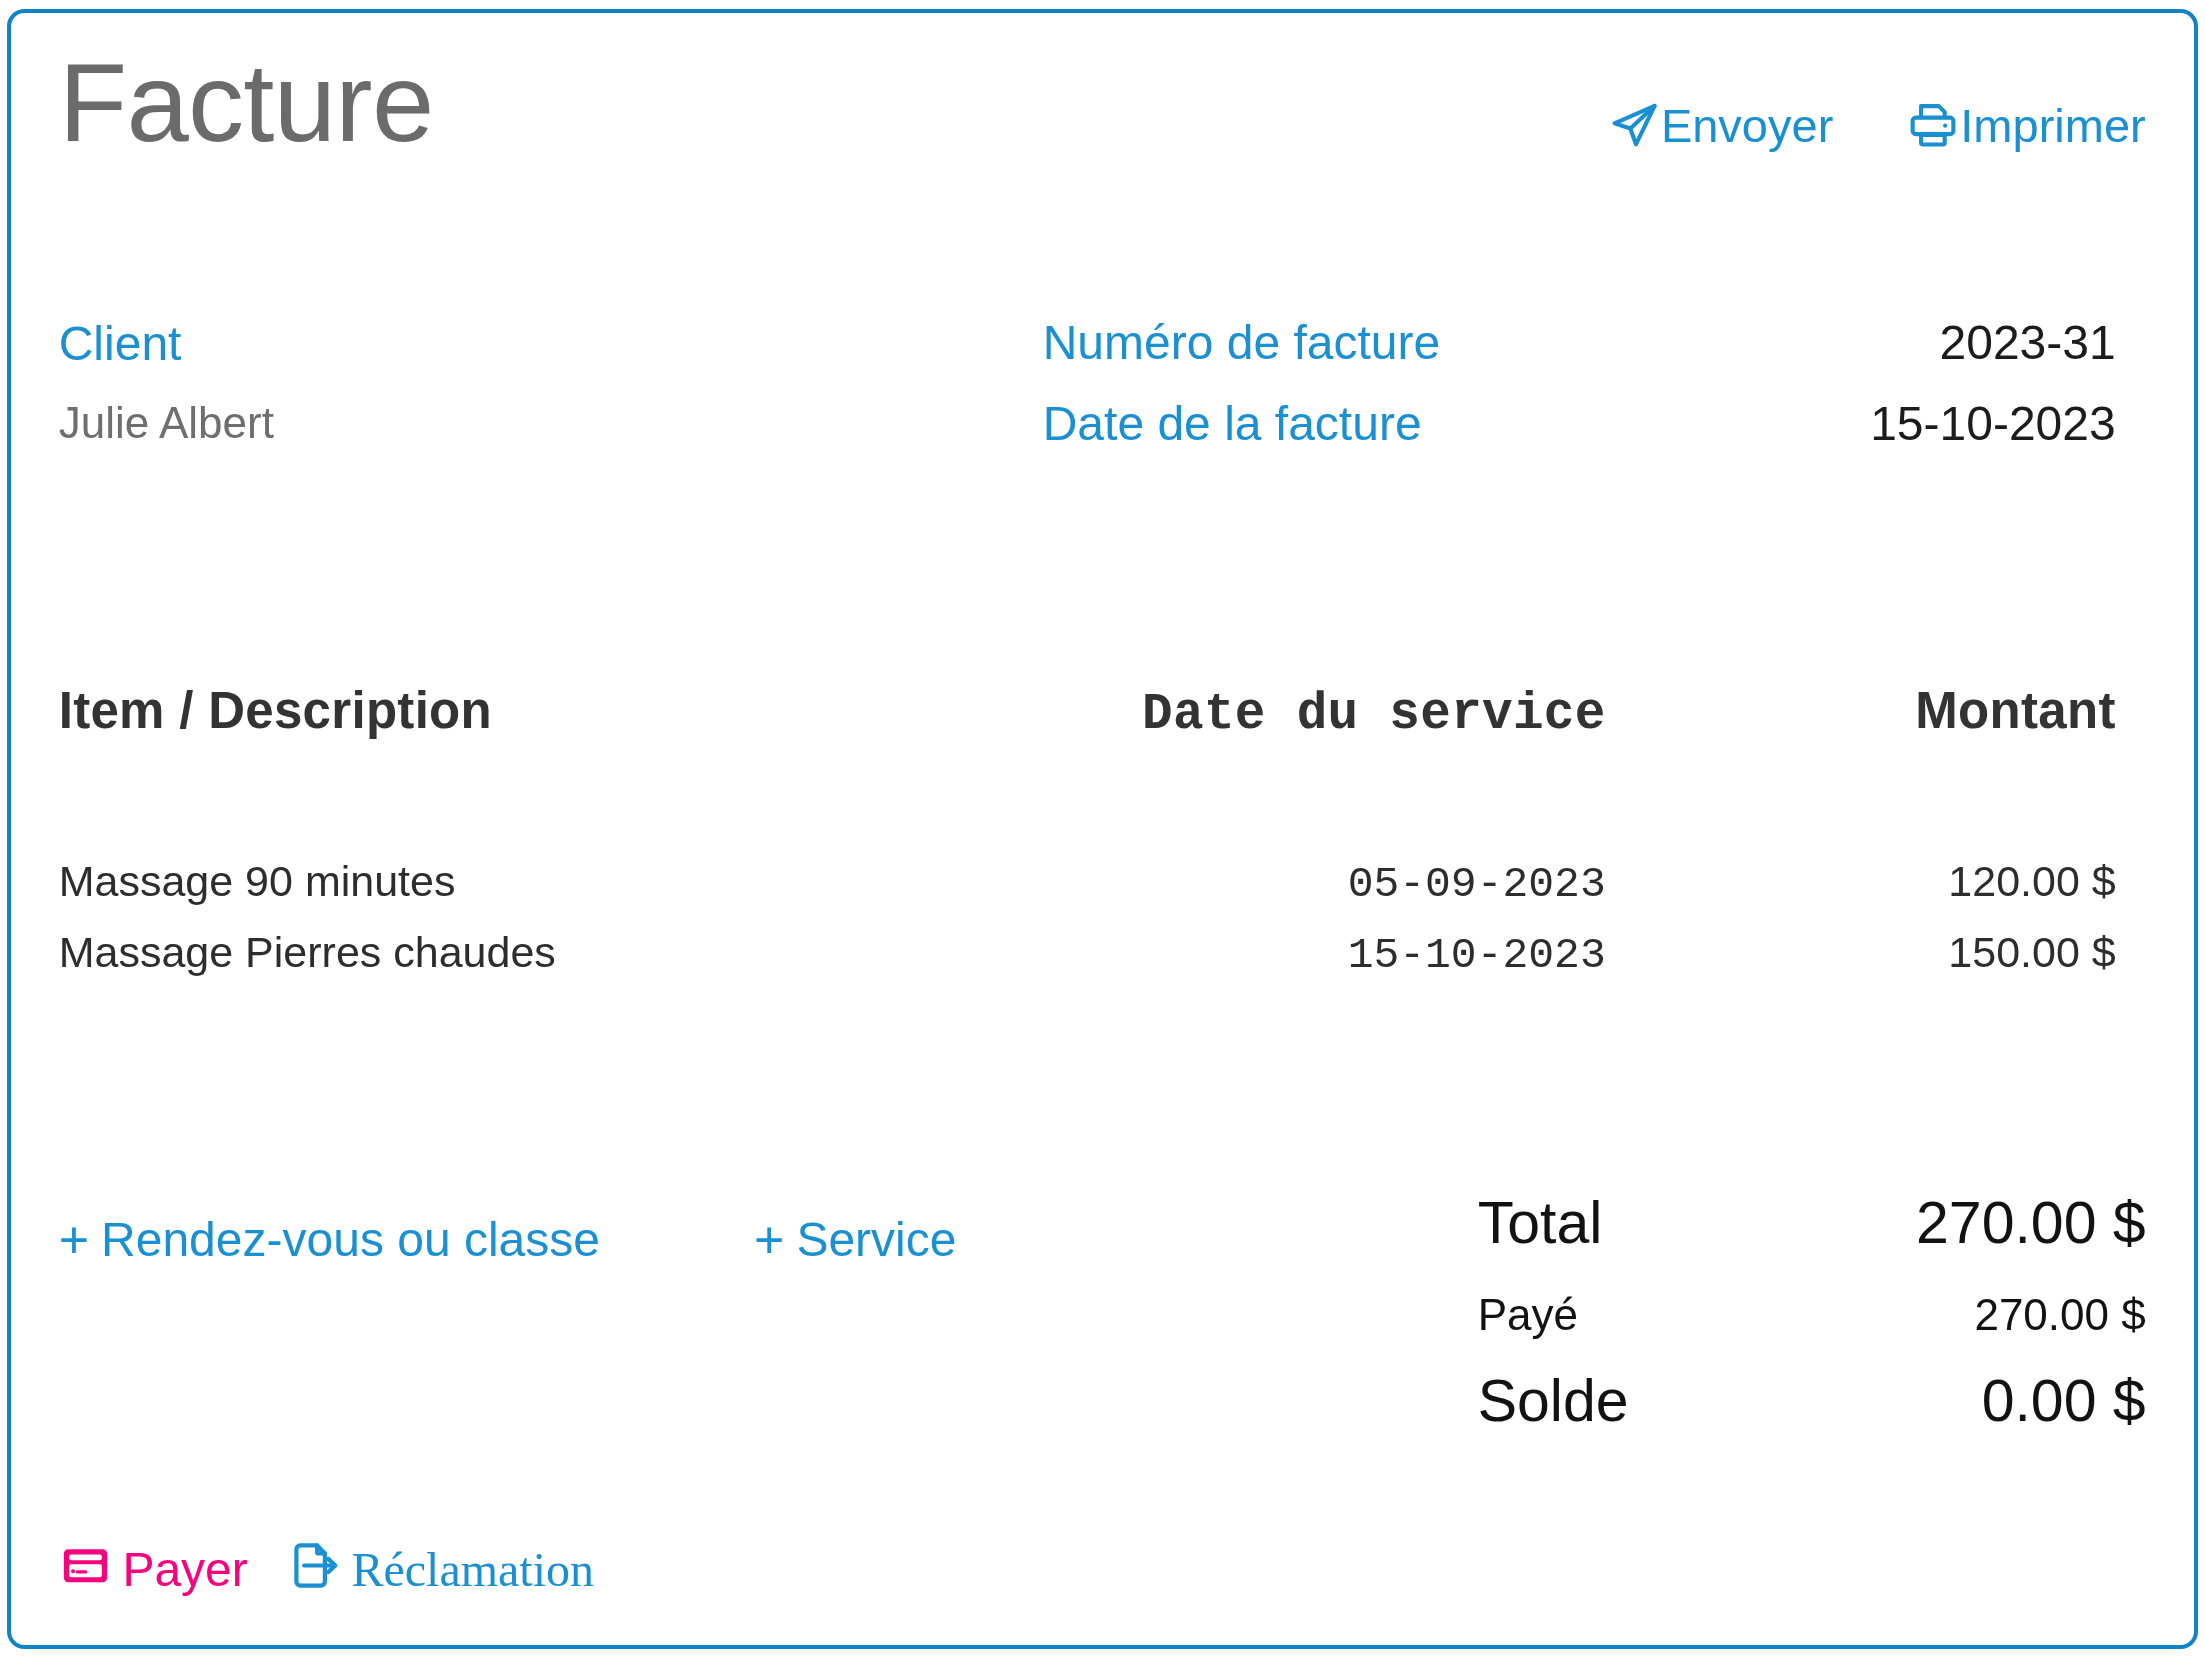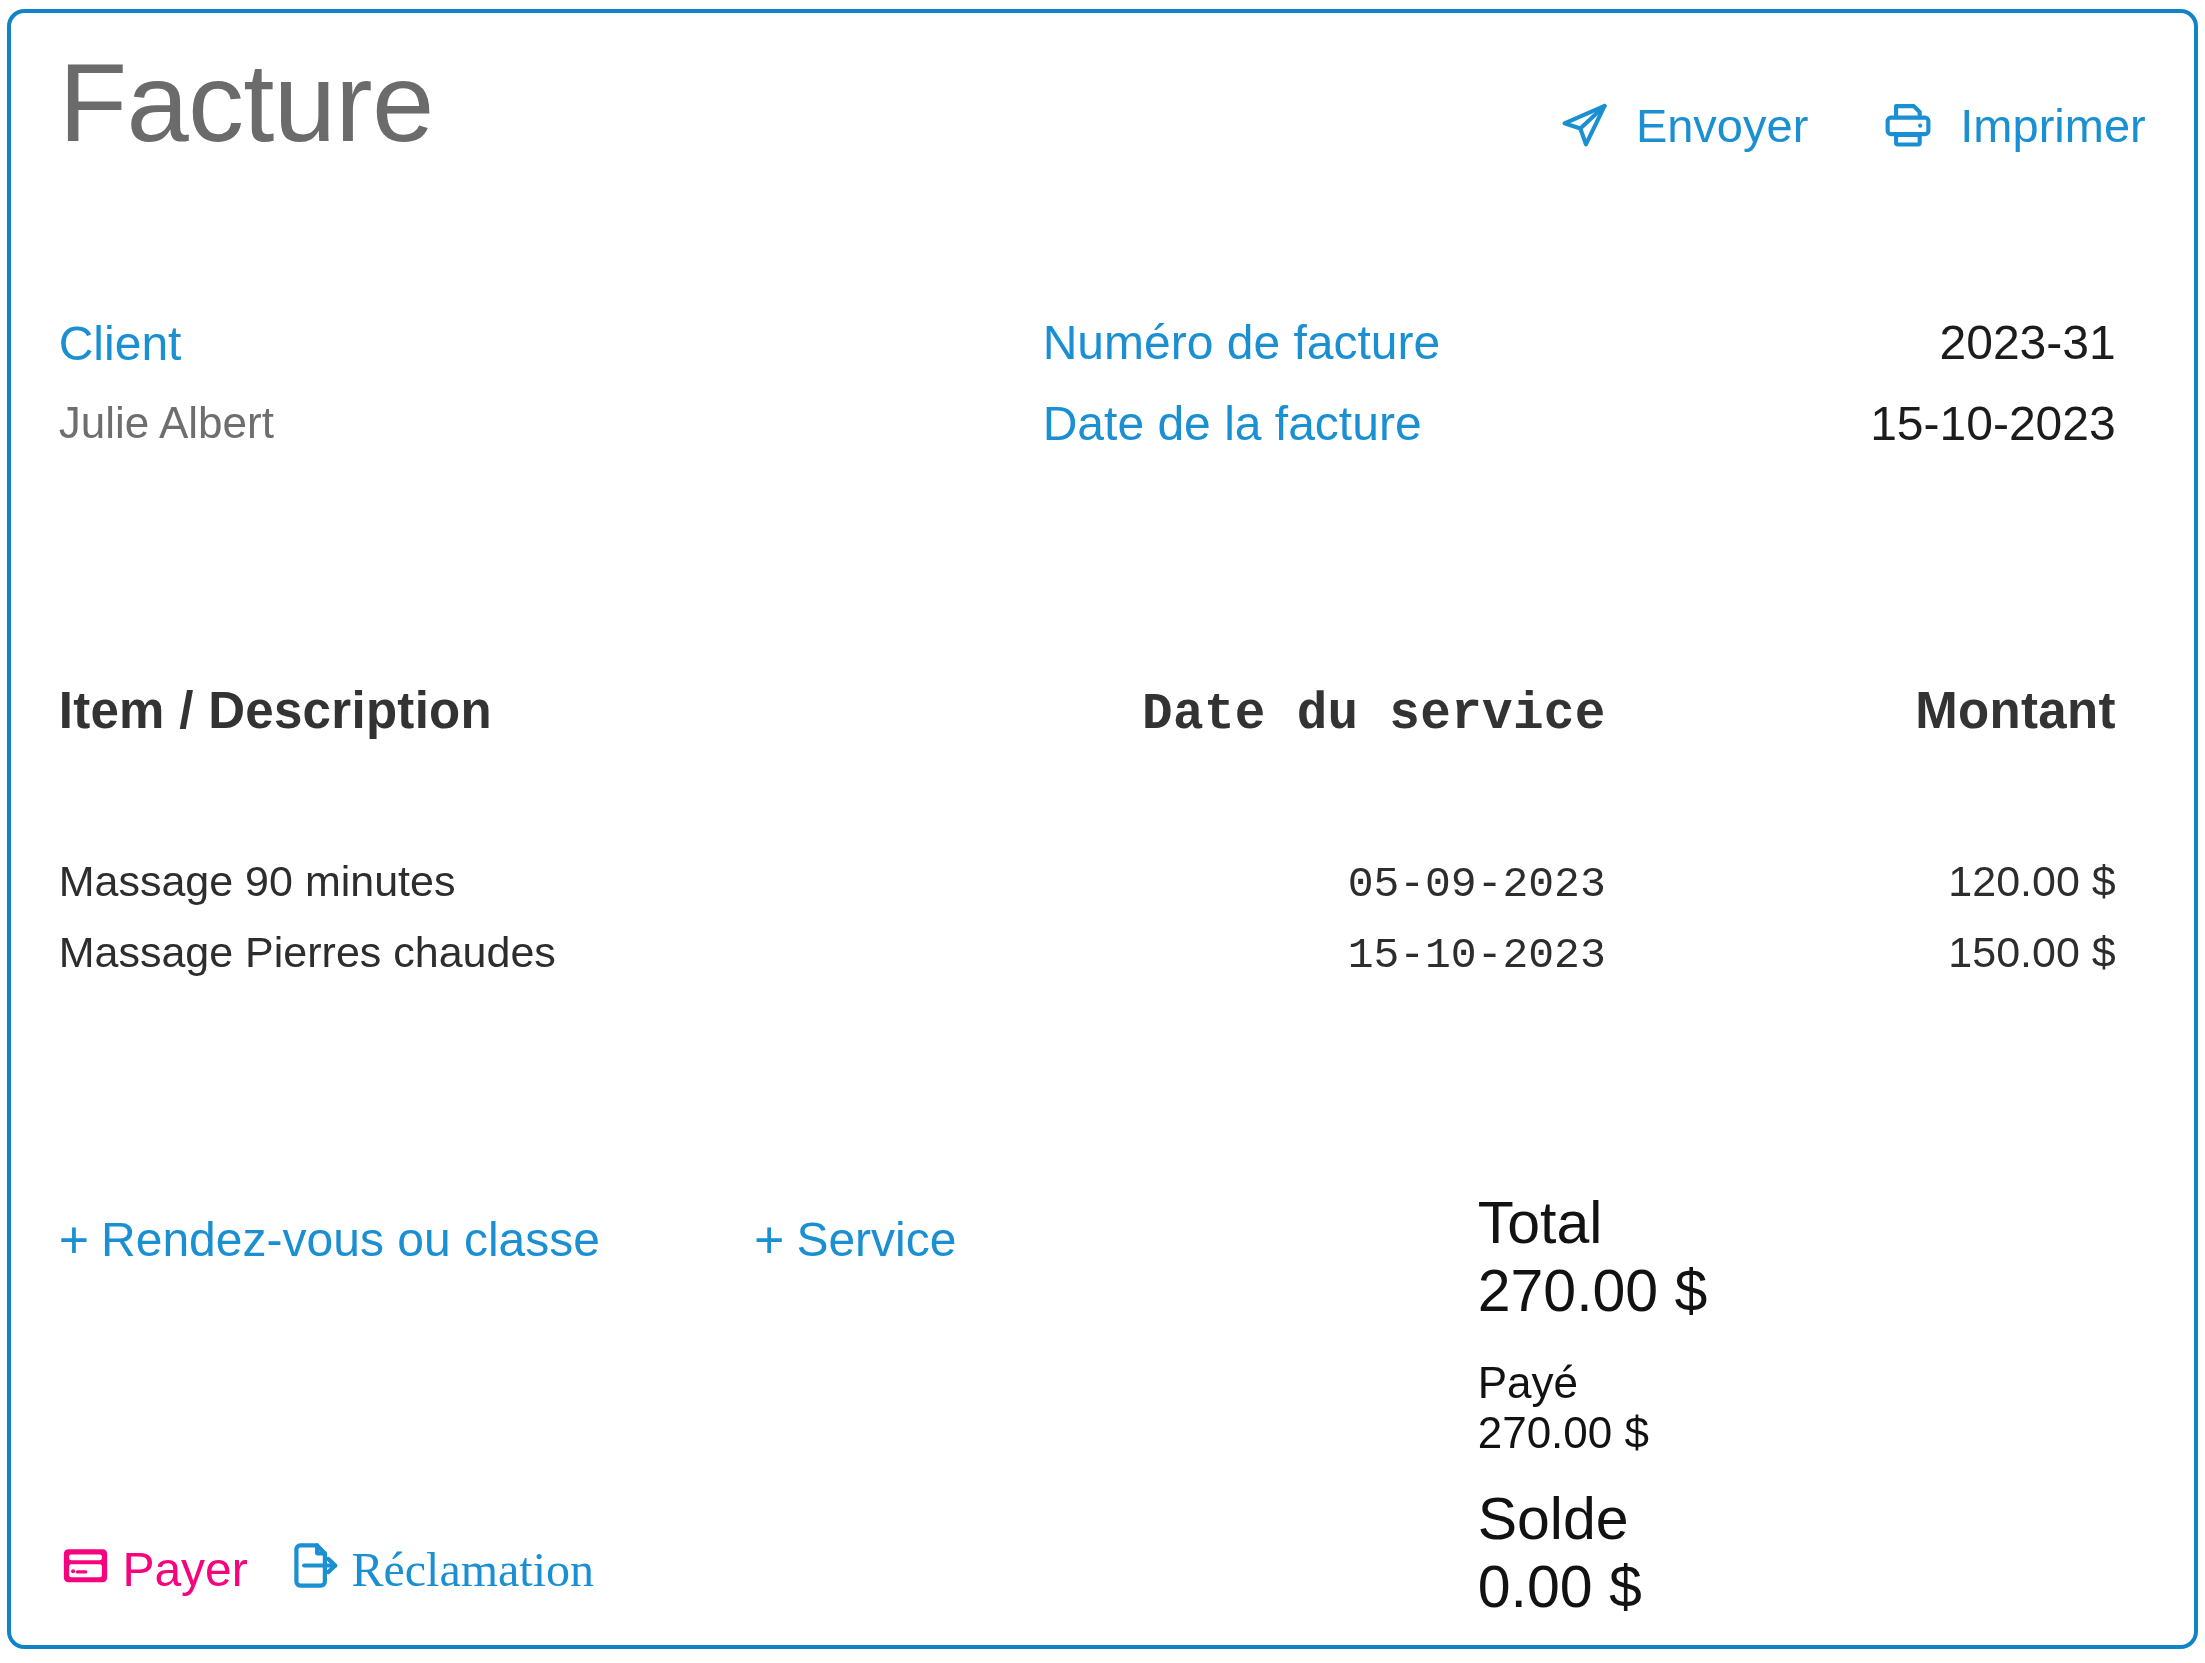--- a/index.html
+++ b/index.html
@@ -48,21 +48,21 @@
     position: absolute;
     right: 48px;
     top: 86px;
     display: flex;
     align-items: center;
     gap: 74px;
   }
   .action-link {
     display: flex;
     align-items: center;
-    gap: 26px;
+    gap: 1px;
     color: #1a8fd1;
     font-size: 47px;
     line-height: 1;
     cursor: pointer;
     white-space: nowrap;
   }
   .action-link .ico {
     display: inline-flex;
     align-items: center;
     justify-content: center;
@@ -176,21 +176,20 @@
     position: absolute;
     right: 48px;
     top: 1176px;
     width: 668px;
   }
   .tot-row {
     display: flex;
     justify-content: space-between;
     align-items: baseline;
     color: #121212;
-    flex-direction: column;
   }
   .tot-row.total   { font-size: 59px; }
   .tot-row.paid    { font-size: 44px; margin-top: 33px; }
   .tot-row.balance { font-size: 59px; margin-top: 27px; }
   .tot-label { text-align: left; }
   .tot-value { text-align: right; }
 
   
   .footer-actions {
     position: absolute;

